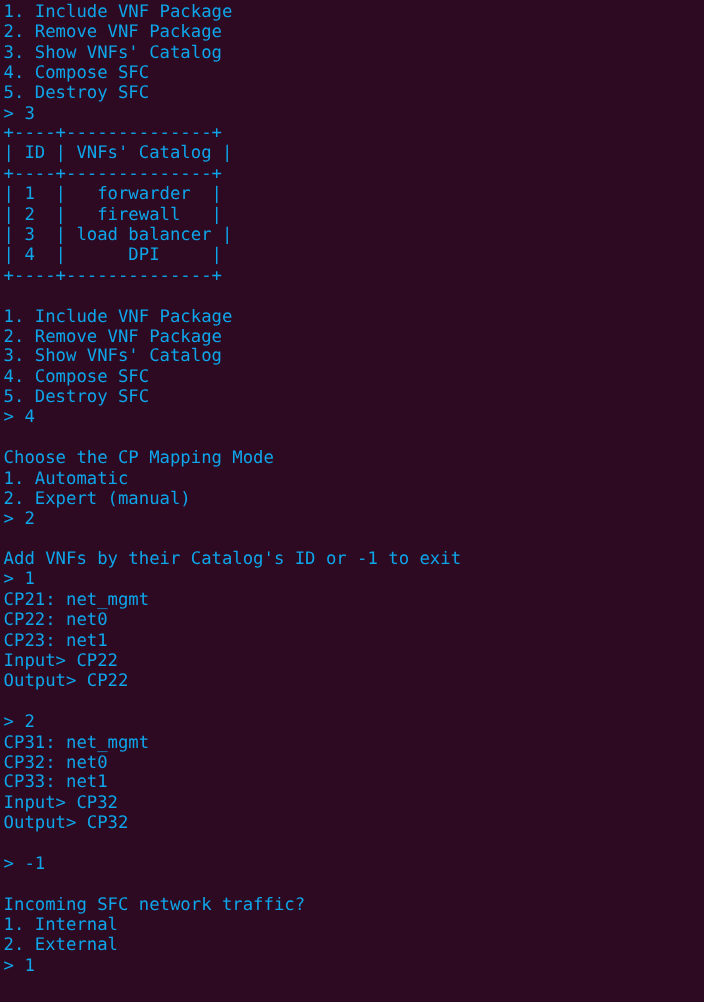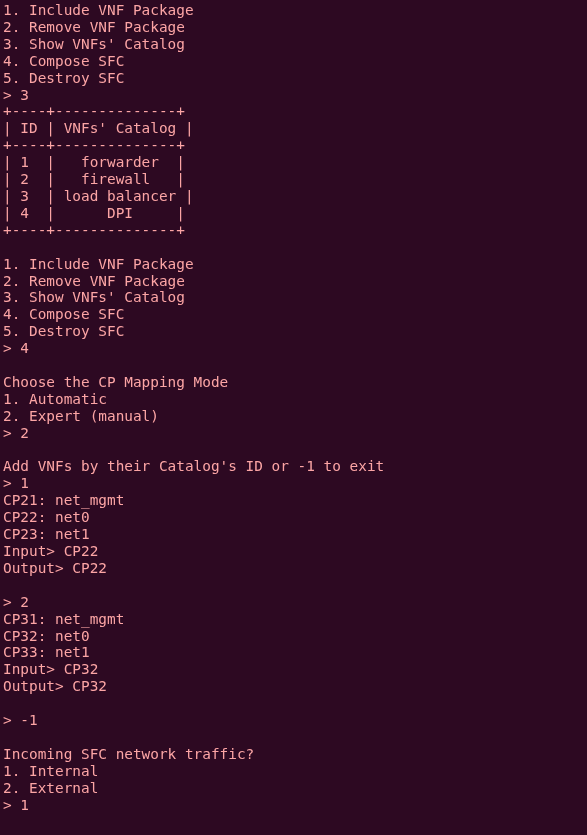--- a/index.html
+++ b/index.html
@@ -12,21 +12,21 @@
     width: 587px;
     height: 835px;
     overflow: hidden;
   }
   #terminal {
     width: 587px;
     height: 835px;
     box-sizing: border-box;
     padding: 2px 17px 0 3px;
     background: #2d0922;
-    color: #fca5a5;
+    color: #0ea5e9;
     font-family: "DejaVu Sans Mono", "Liberation Mono", monospace;
     font-size: 14.4px;
     line-height: 16.92px;
     letter-spacing: 0px;
     white-space: pre;
     overflow: hidden;
     -webkit-font-smoothing: antialiased;
   }
   #terminal .line {
     height: 16.92px;

